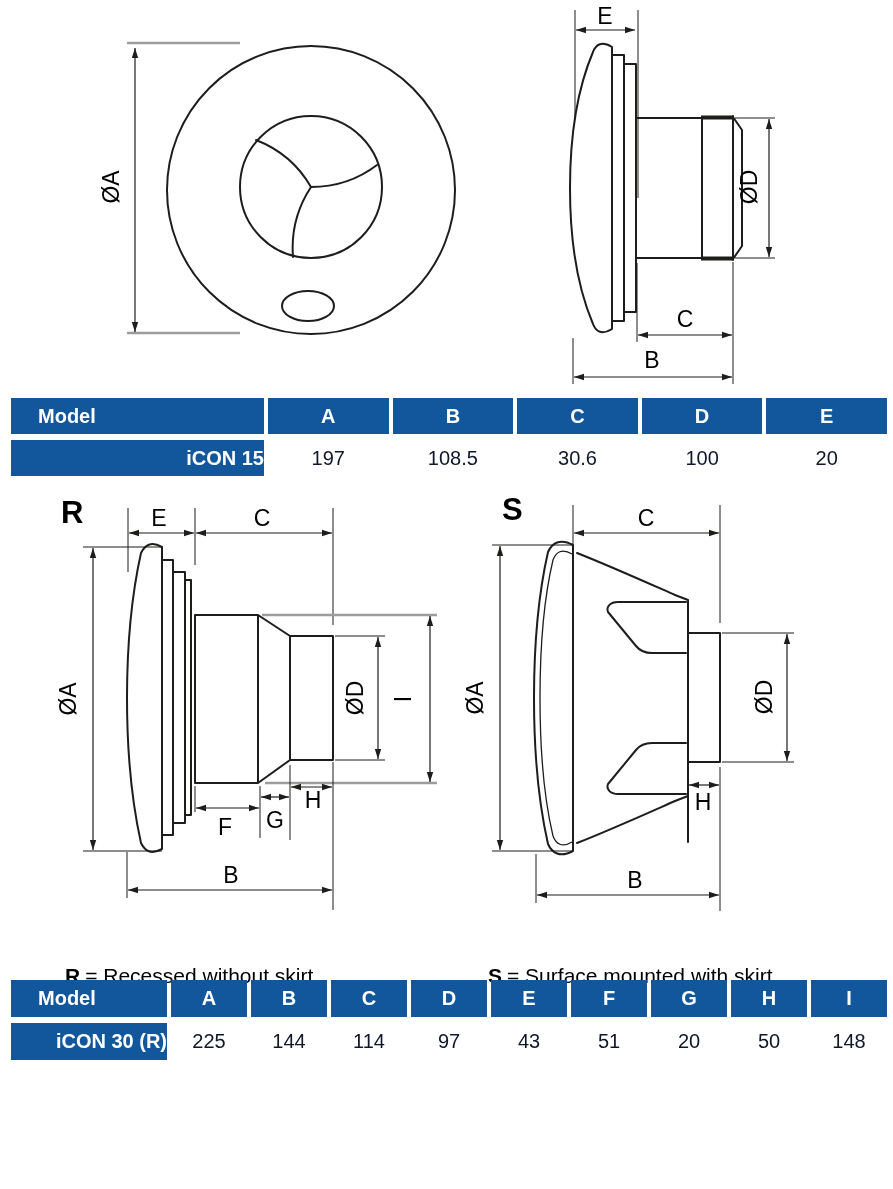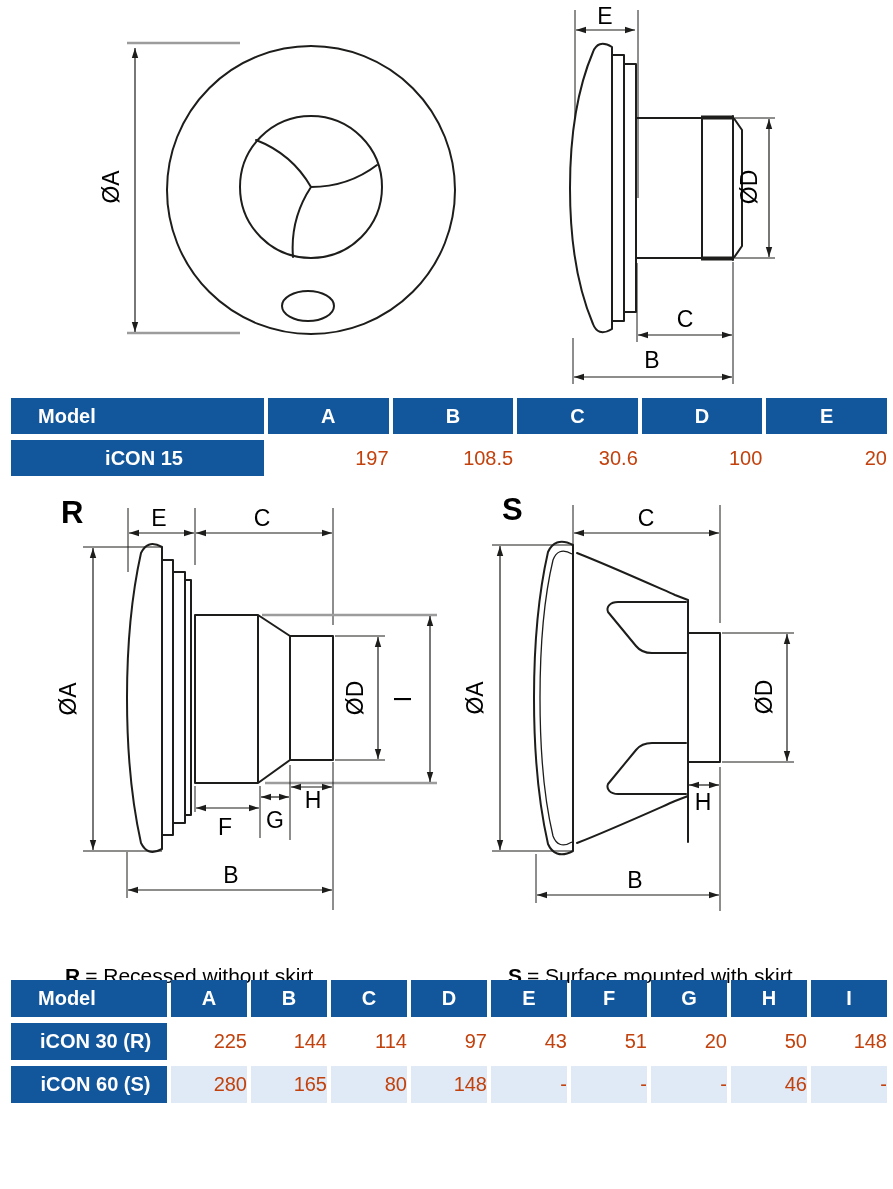--- a/index.html
+++ b/index.html
@@ -15,22 +15,22 @@
   .dim          { fill:none; stroke:var(--line); stroke-width:1.2; }
   .ext          { fill:none; stroke:var(--line); stroke-width:1;   }
   .ext-gray     { fill:none; stroke:var(--dim_gray); stroke-width:2.5; }
   .dim-label    { font-size:23px; fill:#000; }
   .fig-key      { font-size:31px; font-weight:bold; fill:#000; }
   .legend-item  { position:absolute; font-size:21px; color:#000; white-space:nowrap;margin-top:20px; }
   .legend-key   { font-weight:bold; margin-right:5px; }
   table.spec { position:absolute; border-collapse:separate; border-spacing:4px 6px; table-layout:fixed; }
   table.spec th { background:var(--header_blue); color:#fff; font-weight:bold; font-size:20px; text-align:center; padding:0; }
   table.spec th.model-h { text-align:left; padding-left:27px; }
-  table.spec td { font-size:20px; color:#c2410c; text-align:right; padding:0; background:#fff; }
-  table.spec td.model { background:var(--header_blue); color:#fff; font-weight:bold; text-align:center; padding-left:13px; }
+  table.spec td { font-size:20px; color:#0f172a; text-align:center; padding:0; background:#fff; }
+  table.spec td.model { background:var(--header_blue); color:#fff; font-weight:bold; text-align:right; padding-left:13px; }
   table.t1 tr { height:36px; }
   table.t2 tr { height:37px; }
   table.spec tr.stripe td:not(.model) { background:var(--row_stripe); }
 </style>
 </head>
 <body style="--header_blue: #12569B; --row_stripe: #DFEAF6; --line: #1D1D1B; --dim_gray: #9C9C9C;">
 
 <svg class="drawing" style="left:90px; top:10px;" width="390" height="385" viewBox="0 0 390 385">
   <defs>
     <marker id="a1" viewBox="0 0 11 8" refX="10.5" refY="4" markerWidth="11" markerHeight="8" markerUnits="userSpaceOnUse" orient="auto-start-reverse">
@@ -132,21 +132,21 @@
   <path class="dim" marker-start="url(#a4)" marker-end="url(#a4)" d="M229,295 H259"></path>
   <text class="dim-label" text-anchor="middle" x="243" y="320">H</text>
   <path class="ext" d="M76,364 V413"></path>
   <path class="dim" marker-start="url(#a4)" marker-end="url(#a4)" d="M77,405 H259"></path>
   <text class="dim-label" text-anchor="middle" x="175" y="398">B</text>
 </svg>
 
 <div class="legend-item" style="left:65px; top:944px;">
   <span class="legend-key">R</span><span>= Recessed without skirt</span>
 </div>
-<div class="legend-item" style="left:508px; top:944px;">
+<div class="legend-item" style="left:488px; top:944px;">
   <span class="legend-key">S</span><span>= Surface mounted with skirt</span>
 </div>
 
 <table class="spec t1" style="left:7px; top:392px; width:884px;">
   <colgroup>
       <col style="width:253px">
       <col>
       <col>
       <col>
       <col>
@@ -207,26 +207,14 @@
       <td>225</td>
       <td>144</td>
       <td>114</td>
       <td>97</td>
       <td>43</td>
       <td>51</td>
       <td>20</td>
       <td>50</td>
       <td>148</td>
     </tr>
-    <tr class="stripe">
-      <td class="model">iCON 60 (S)</td>
-      <td>280</td>
-      <td>165</td>
-      <td>80</td>
-      <td>148</td>
-      <td>-</td>
-      <td>-</td>
-      <td>-</td>
-      <td>46</td>
-      <td>-</td>
-    </tr>
   </tbody>
 </table>
 
 </body></html>

